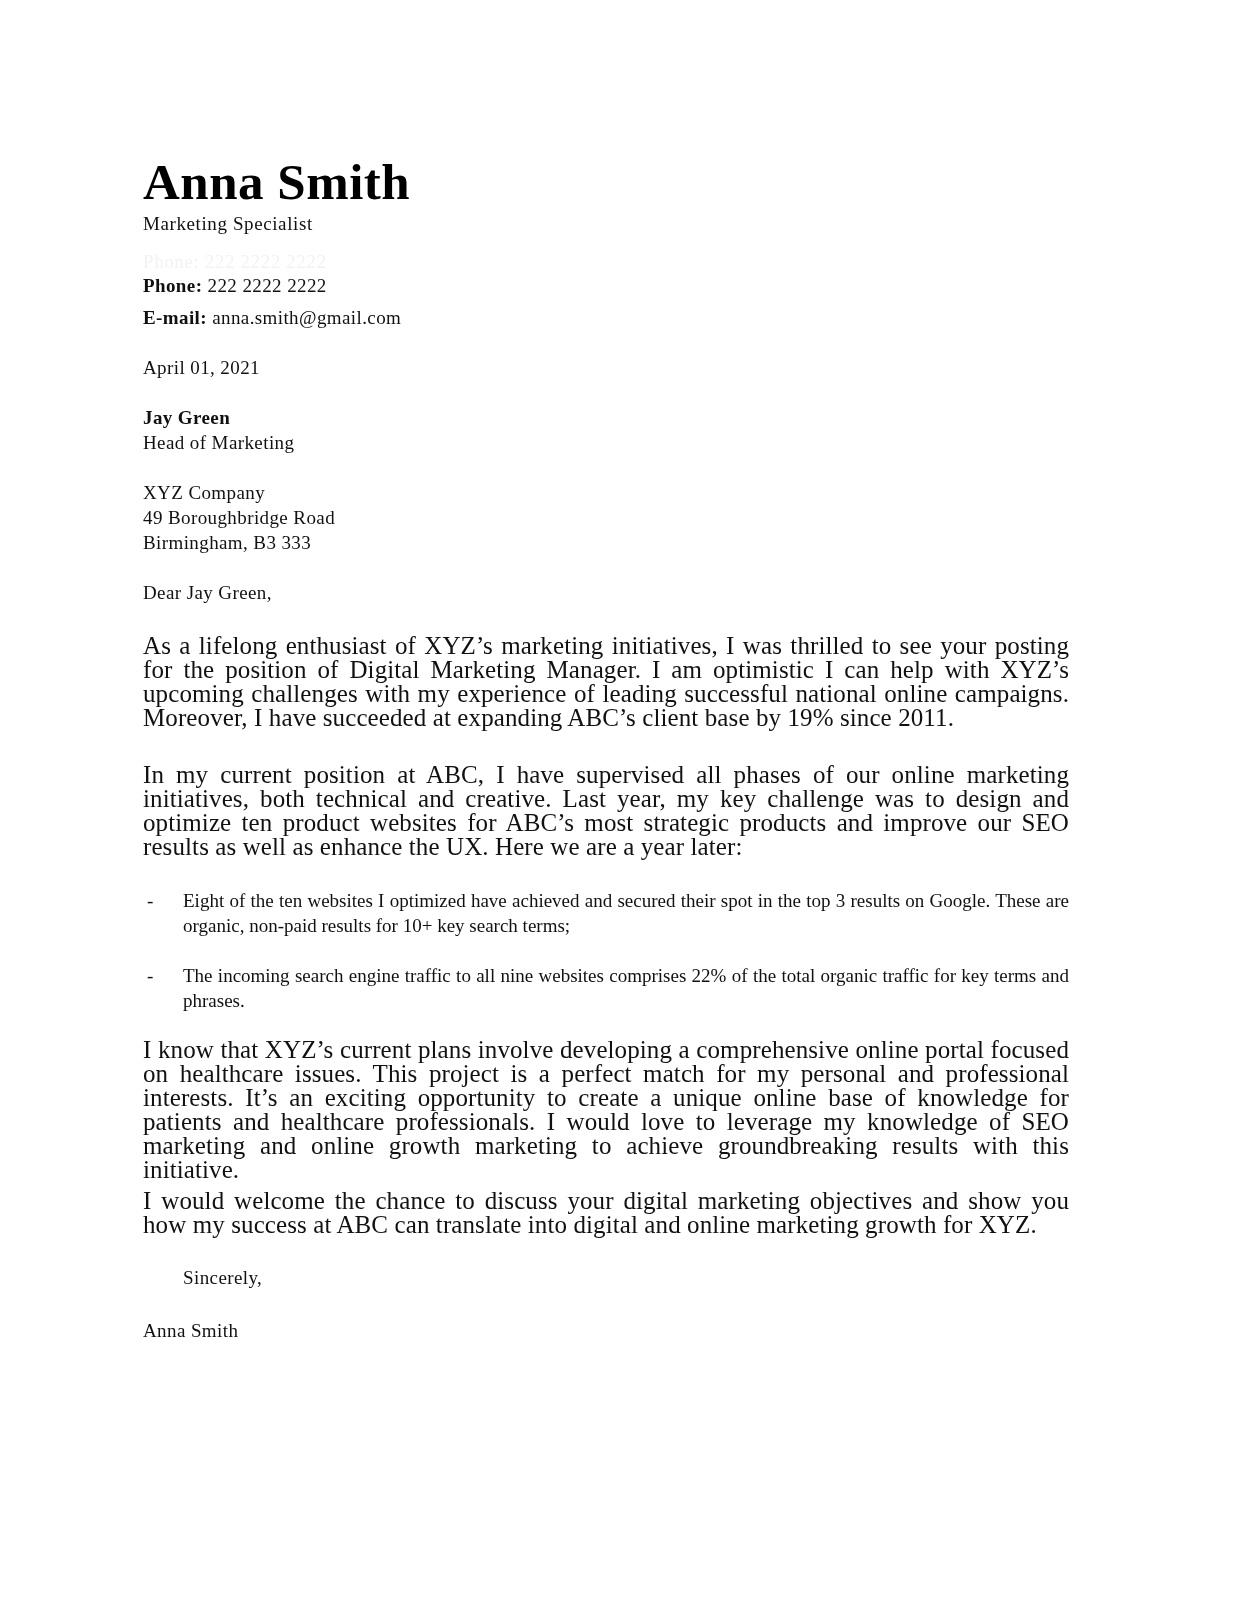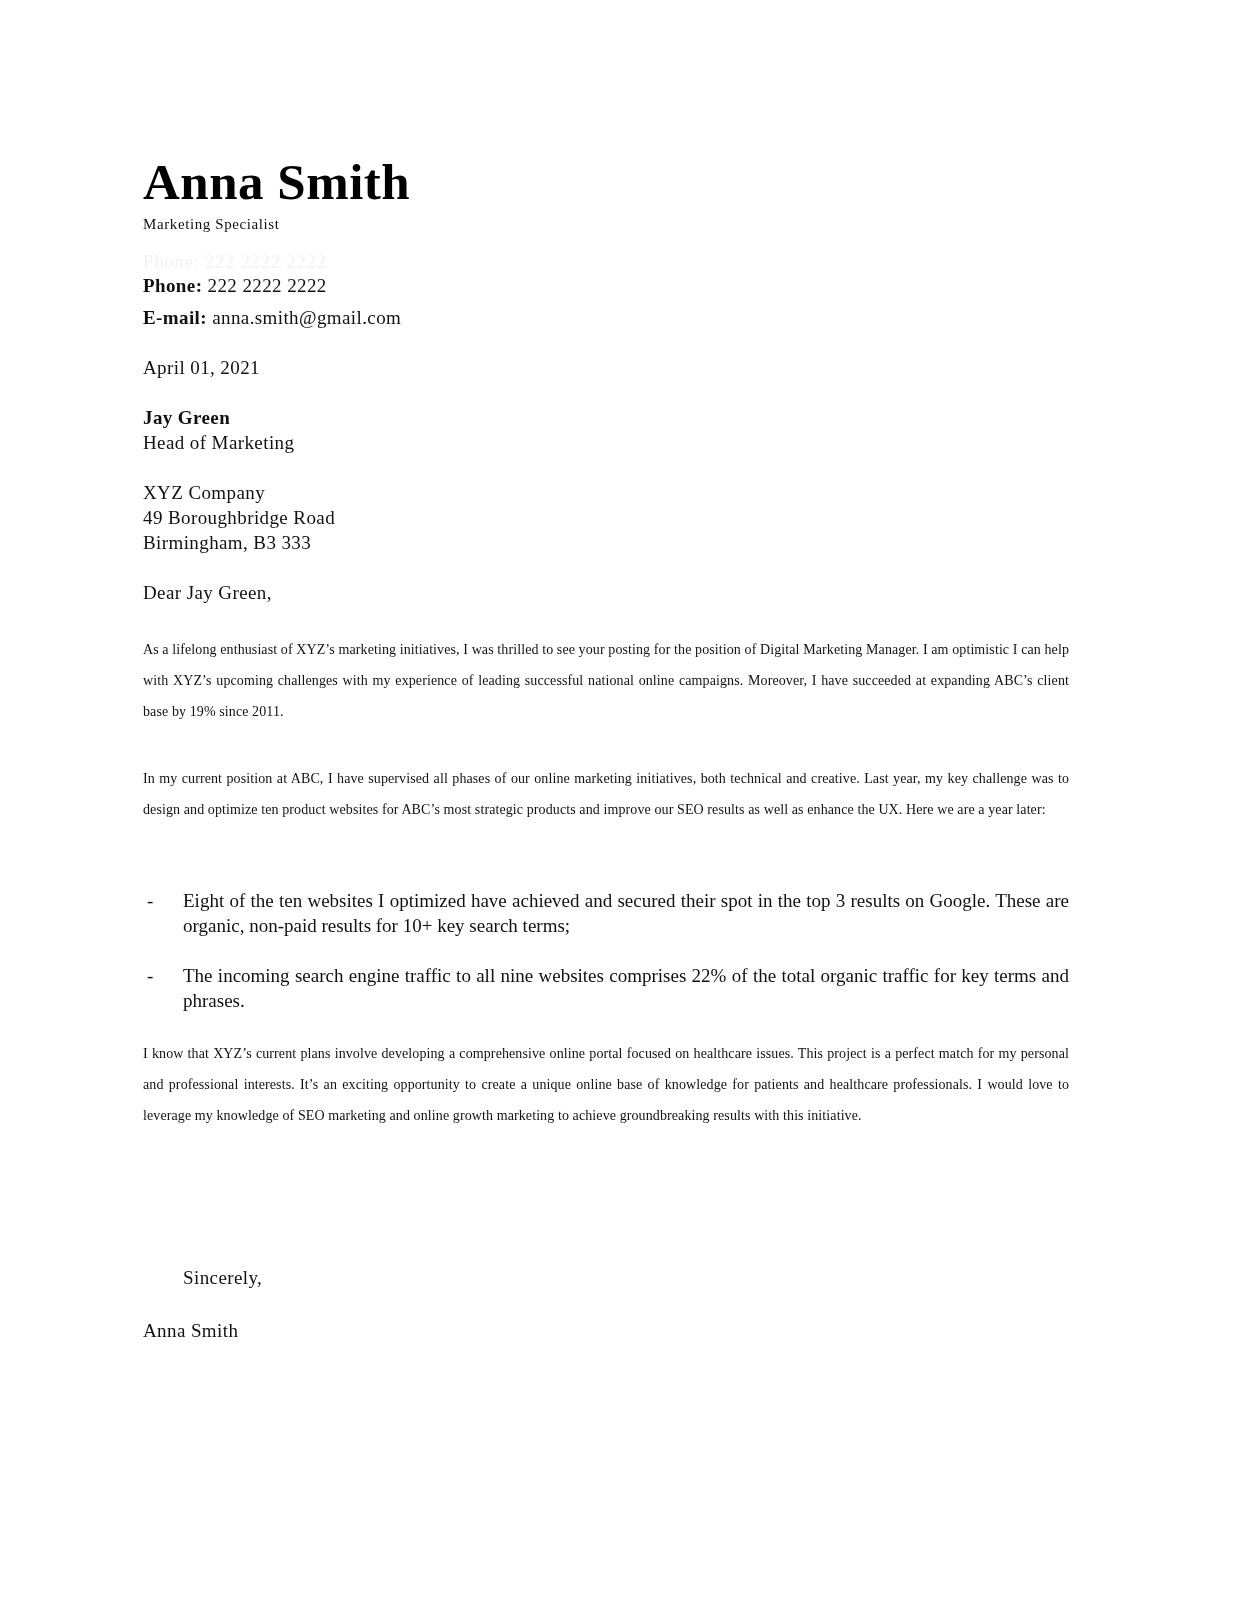--- a/index.html
+++ b/index.html
@@ -1,25 +1,25 @@
 <!DOCTYPE html>
 <html><head>
 <meta charset="utf-8">
 <style>
   html, body { margin: 0; padding: 0; background: #ffffff; }
   body { width: 1236px; height: 1600px; position: relative; overflow: hidden;
          font-family: "Liberation Serif", "DejaVu Serif", serif; color: #111111; }
   .page { position: absolute; left: 0; top: 0; width: 1123px; height: 1600px; background: #fff; }
   .abs { position: absolute; left: 143px; white-space: nowrap; }
   .name { top: 152px; font-size: 51px; font-weight: bold; letter-spacing: 0.5px; color: #000; line-height: 60px; }
-  .subtitle { top: 212px; font-size: 15px; letter-spacing: 0.6px; line-height: 24px; }
+  .subtitle { top: 212px; font-size: 19px; letter-spacing: 0.6px; line-height: 24px; }
   .ghost { top: 250px; font-size: 19px; color: #f2f2f2; letter-spacing: 0.6px; line-height: 24px; }
   .line19 { font-size: 19px; line-height: 24px; letter-spacing: 0.4px; }
   .bold { font-weight: bold; text-align: center; }
-  .para { position: absolute; left: 143px; width: 926px; font-size: 14px; line-height: 31px;
+  .para { position: absolute; left: 143px; width: 926px; font-size: 25px; line-height: 24px;
           text-align: justify; letter-spacing: 0.1px; margin: 0; }
   .para.last-left { text-align-last: left; }
   .bullet-row { position: absolute; left: 143px; width: 926px; font-size: 19px; line-height: 25px; }
   .bullet-dash { position: absolute; left: 4px; top: 0; }
   .bullet-text { position: absolute; left: 40px; width: 886px; text-align: justify; text-align-last: left; }
 </style>
 </head>
 <body>
 
 <div class="page">
@@ -56,17 +56,18 @@
     <span class="bullet-dash">-</span>
     <span class="bullet-text">Eight of the ten websites I optimized have achieved and secured their spot in the top 3 results on Google. These are organic, non-paid results for 10+ key search terms;</span>
   </div>
   <div class="bullet-row" style="top:963px;">
     <span class="bullet-dash">-</span>
     <span class="bullet-text">The incoming search engine traffic to all nine websites comprises 22% of the total organic traffic for key terms and phrases.</span>
   </div>
 
   <p class="para last-left" style="top:1038px;">I know that XYZ’s current plans involve developing a comprehensive online portal focused on healthcare issues. This project is a perfect match for my personal and professional interests. It’s an exciting opportunity to create a unique online base of knowledge for patients and healthcare professionals. I would love to leverage my knowledge of SEO marketing and online growth marketing to achieve groundbreaking results with this initiative.</p>
 
+  <p class="para last-left" style="top:1189px;">I would welcome the chance to discuss your digital marketing objectives and show you how my success at ABC can translate into digital and online marketing growth for XYZ.</p>
 
   <div class="abs line19" style="top:1266px;margin-left:40px;">Sincerely,</div>
   <div class="abs line19" style="top:1319px;">Anna Smith</div>
 
 </div>
 
 </body></html>

